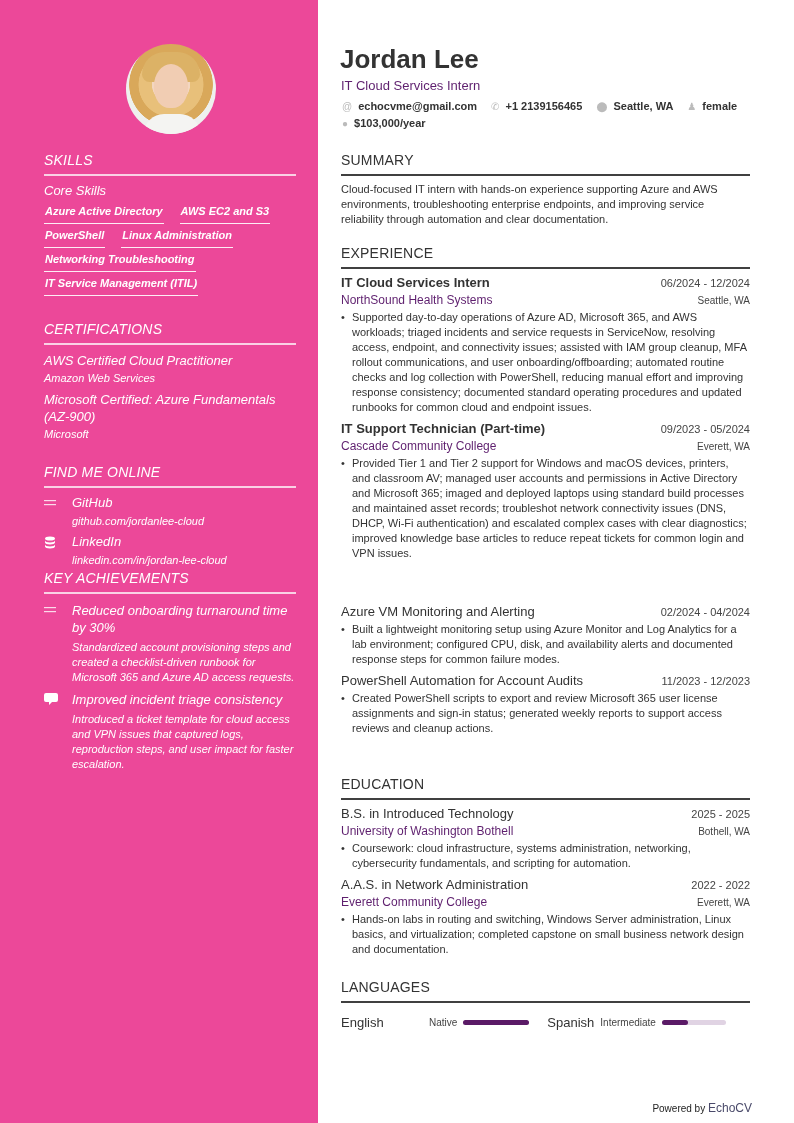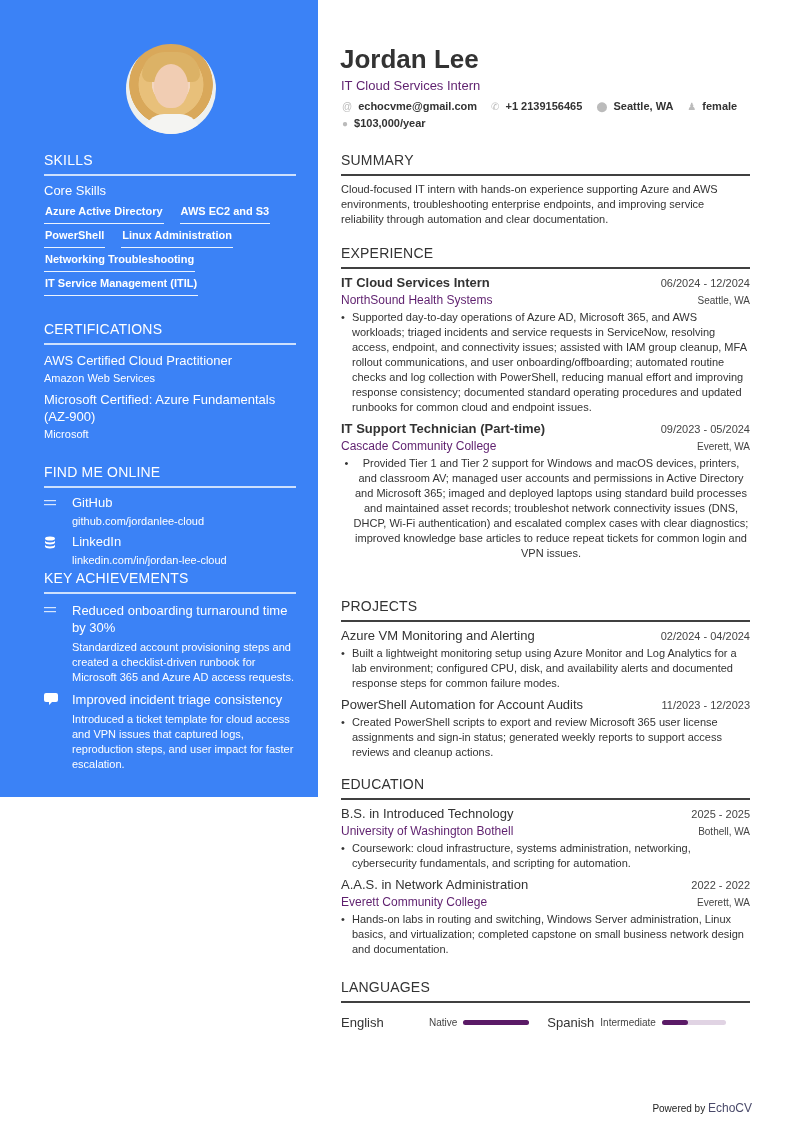--- a/index.html
+++ b/index.html
@@ -1,18 +1,18 @@
 <!DOCTYPE html>
 <html><head>
 <meta charset="utf-8">
 <style>
   * { box-sizing: border-box; margin: 0; padding: 0; }
   html, body { width: 794px; height: 1123px; background: #ffffff; overflow: hidden; }
   body { font-family: "Liberation Sans", "DejaVu Sans", sans-serif; color: #333; position: relative; }
-  .sidebar { position: absolute; left: 0; top: 0; width: 318px; height: 797px; background: #3b82f6; color: #fff; }
+  .sidebar { position: absolute; left: 0; top: 0; width: 318px; height: 1123px; background: #ec4899; color: #fff; font-style: italic; }
   .main { position: absolute; left: 318px; top: 0; width: 476px; height: 1123px; background: #fff; }
 
   .avatar { position: absolute; left: 126px; top: 44px; width: 90px; height: 90px; border-radius: 50%;
     background: radial-gradient(circle at 50% 45%, #f3d6c0 0 28%, #e8c07a 29% 48%, #d9a85a 49% 62%, #eef0ee 63% 100%);
     overflow: hidden; }
   .avatar .face { position: absolute; left: 28px; top: 20px; width: 34px; height: 44px; border-radius: 50% 50% 45% 45%; background: #f1cdb3; }
   .avatar .hair { position: absolute; left: 16px; top: 8px; width: 58px; height: 30px; border-radius: 30px 30px 10px 10px; background: #dcb266; }
   .avatar .shirt { position: absolute; left: 18px; top: 70px; width: 56px; height: 30px; border-radius: 20px 20px 0 0; background: #f4f4f2; }
 
   .s-section { position: absolute; left: 44px; width: 252px; }
@@ -187,38 +187,37 @@
         </div>
       <div class="entry-org">
           <span class="org-name">NorthSound Health Systems</span>
           <span class="org-loc">Seattle, WA</span>
         </div>
       <div class="bullet">
           <span class="dot">•</span>
           <span>Supported day-to-day operations of Azure AD, Microsoft 365, and AWS workloads; triaged incidents and service requests in ServiceNow, resolving access, endpoint, and connectivity issues; assisted with IAM group cleanup, MFA rollout communications, and user onboarding/offboarding; automated routine checks and log collection with PowerShell, reducing manual effort and improving response consistency; documented standard operating procedures and updated runbooks for common cloud and endpoint issues.</span>
         </div>
     </div>
-    <div style="margin-top:4px;text-align:center;">
+    <div style="margin-top:4px;">
       <div class="entry-top">
           <span class="entry-title bold">IT Support Technician (Part-time)</span>
           <span class="entry-date">09/2023 - 05/2024</span>
         </div>
       <div class="entry-org">
           <span class="org-name">Cascade Community College</span>
           <span class="org-loc">Everett, WA</span>
         </div>
       <div class="bullet">
           <span class="dot">•</span>
           <span>Provided Tier 1 and Tier 2 support for Windows and macOS devices, printers, and classroom AV; managed user accounts and permissions in Active Directory and Microsoft 365; imaged and deployed laptops using standard build processes and maintained asset records; troubleshot network connectivity issues (DNS, DHCP, Wi-Fi authentication) and escalated complex cases with clear diagnostics; improved knowledge base articles to reduce repeat tickets for common login and VPN issues.</span>
         </div>
     </div>
   </div>
 
   <div class="m-section" style="top:598px;">
-    <div class="m-title">PROJECTS</div>
     <div>
       <div class="entry-top">
           <span class="entry-title">Azure VM Monitoring and Alerting</span>
           <span class="entry-date">02/2024 - 04/2024</span>
         </div>
       <div class="bullet">
           <span class="dot">•</span>
           <span>Built a lightweight monitoring setup using Azure Monitor and Log Analytics for a lab environment; configured CPU, disk, and availability alerts and documented response steps for common failure modes.</span>
         </div>
     </div>

